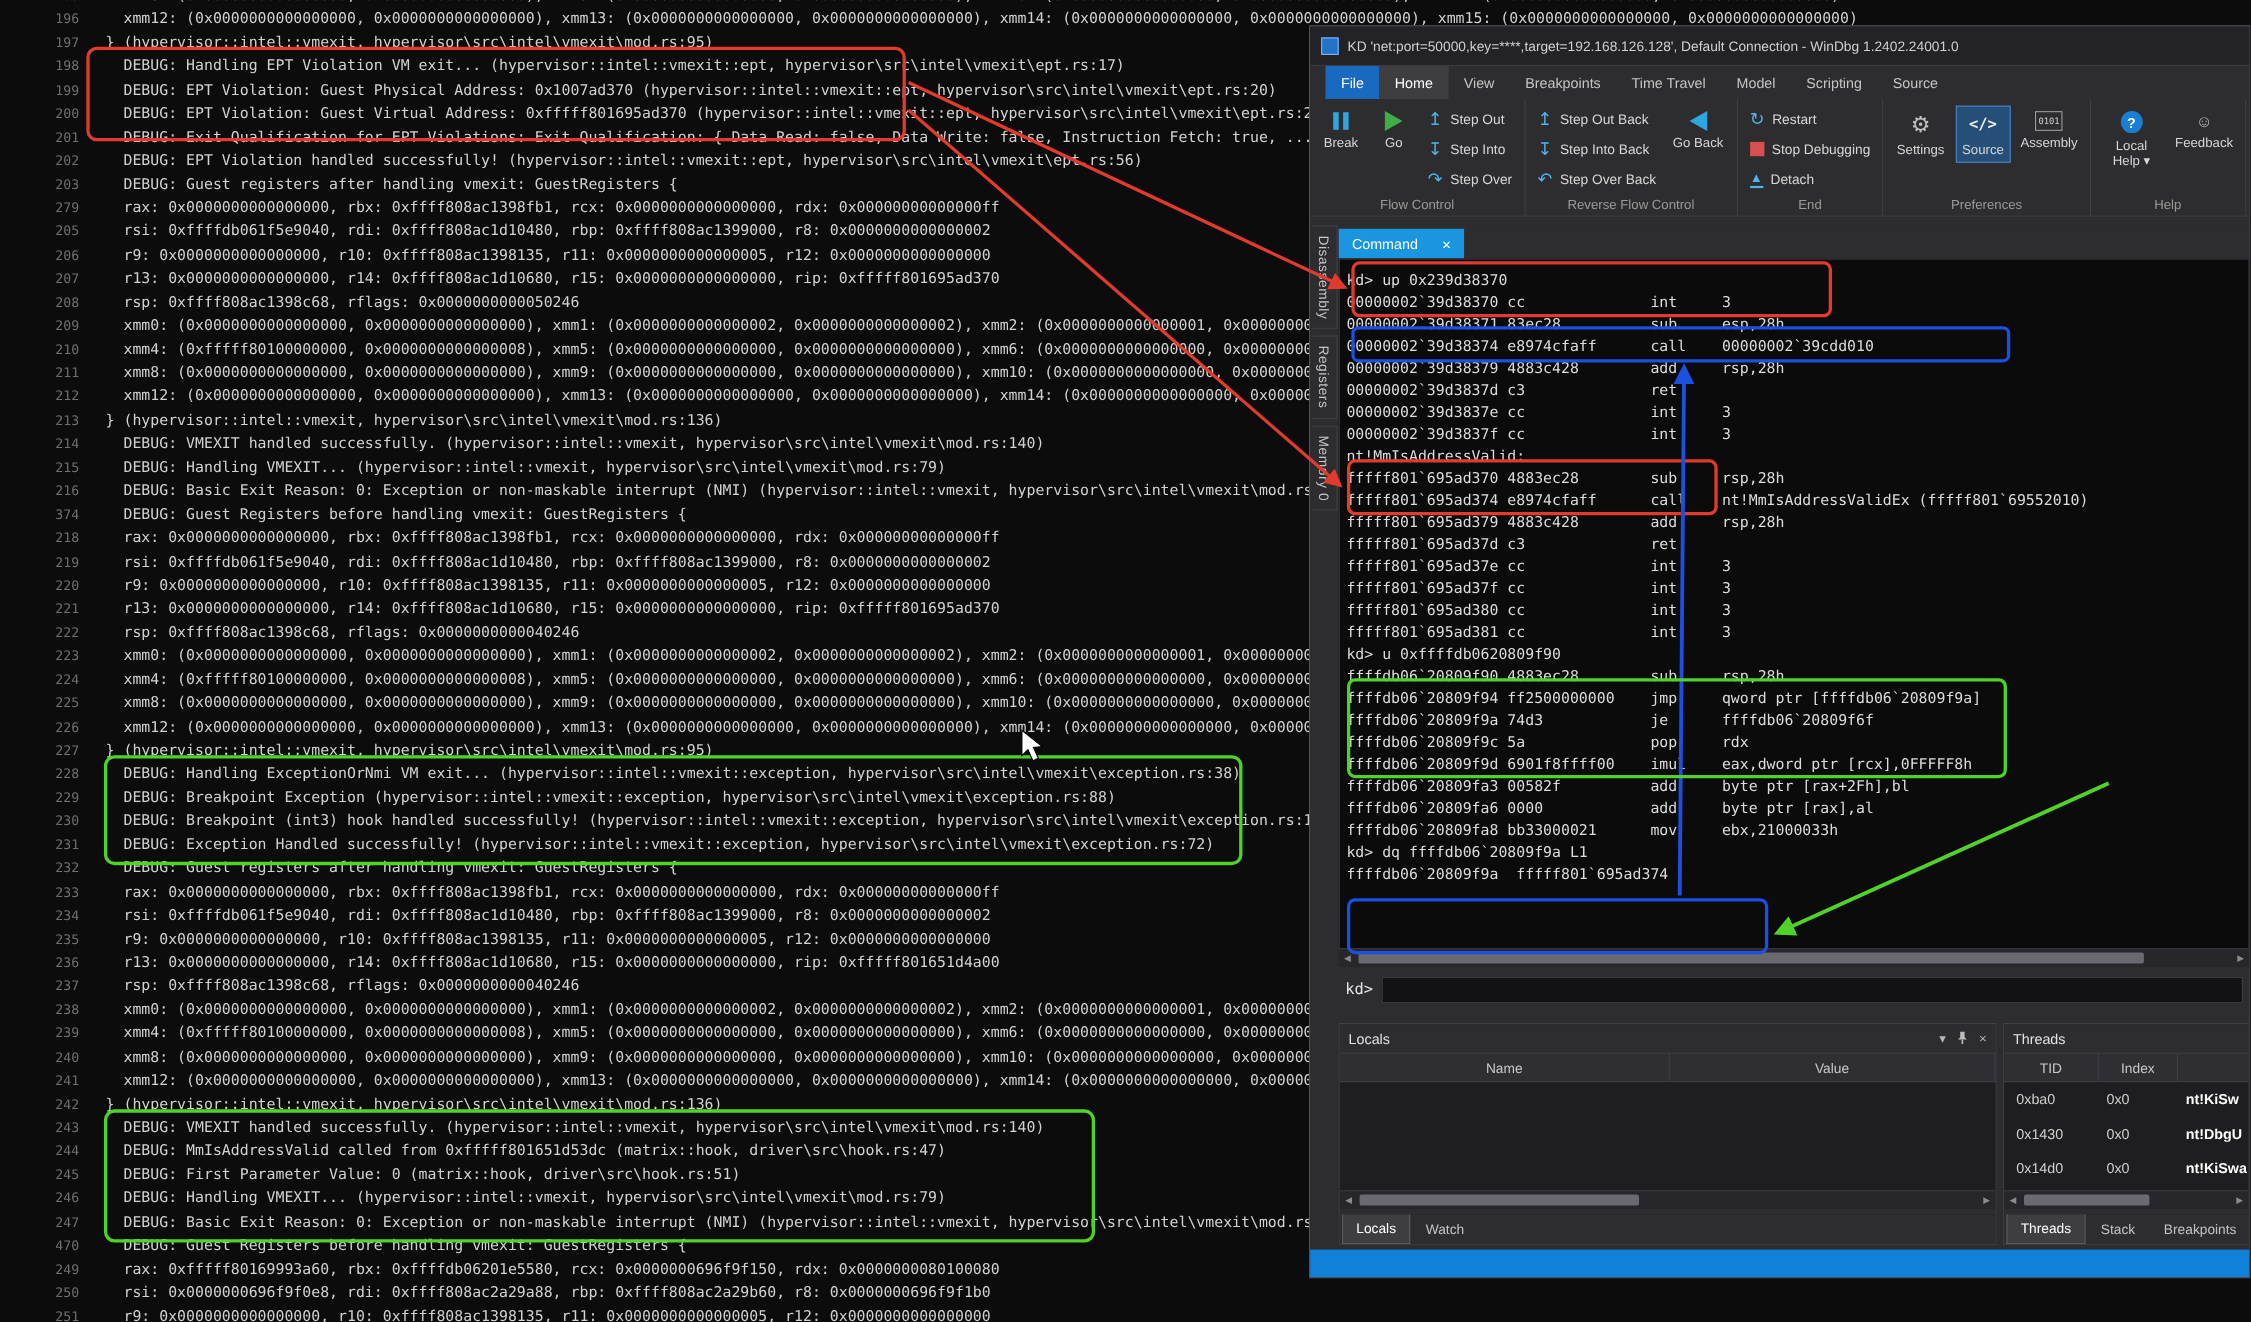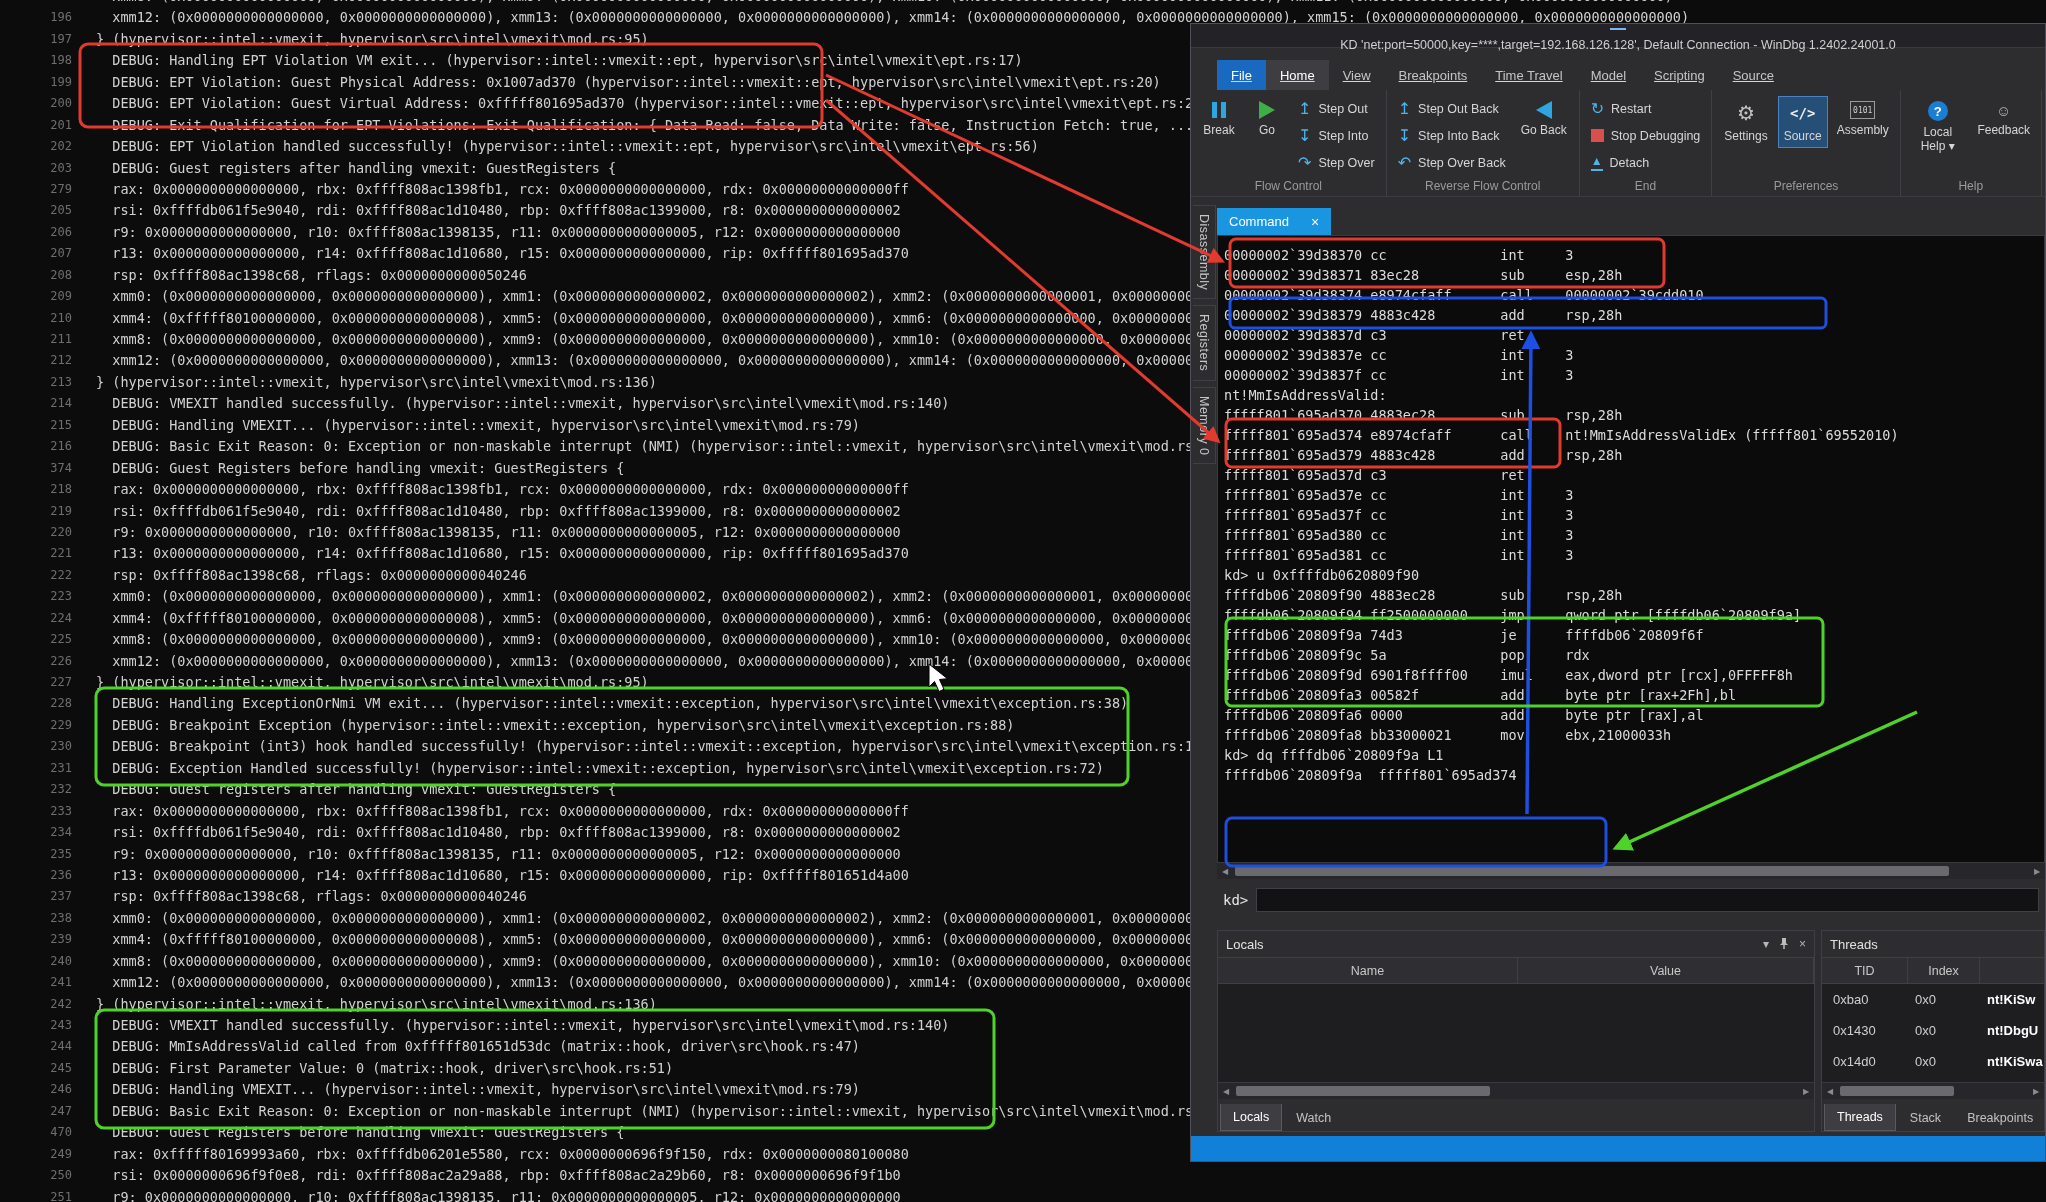--- a/index.html
+++ b/index.html
@@ -9,26 +9,26 @@
   #console{position:absolute;inset:0;}
   #console-lines{position:absolute;left:0;top:-14px;right:0;}
   .con-row{display:flex;height:21.45px;line-height:21.45px;font-family:"DejaVu Sans Mono",monospace;
            font-size:13.5px;white-space:pre;}
   .con-num{width:72px;min-width:72px;text-align:right;padding-right:24px;color:#6f6f6f;font-size:12px;}
   .con-text{color:#d2d2d2;}
   
   #windbg{position:absolute;left:1190px;top:23px;width:856px;height:1139px;background:#2d2d30;
           border:1px solid #50505a;box-sizing:border-box;overflow:hidden;font-size:13px;color:#d6d6d6;}
   #windbg *{box-sizing:border-box;}
-  .titlebar{position:absolute;left:0;right:0;top:0;height:24px;background:#232327;display:flex;
-            align-items:center;padding:4px 10px;gap:8px;border-bottom:1px solid #3a3a3e;flex-direction:column;}
+  .titlebar{position:absolute;left:0;right:0;top:0;height:36px;background:#232327;display:flex;
+            align-items:center;padding:4px 10px;gap:8px;border-bottom:1px solid #3a3a3e;}
   .app-icon{width:16px;height:16px;background:#2472c8;border:1px solid #7db6ec;display:inline-block;}
   .title-text{color:#cfcfcf;font-size:12.5px;white-space:nowrap;}
   .rtabs{position:absolute;left:0;right:0;top:36px;height:30px;display:flex;align-items:stretch;
-         padding-left:26px;background:#2d2d30;text-decoration:underline;}
+         padding-left:14px;background:#2d2d30;}
   .rtab{display:flex;align-items:center;padding:0 14px;color:#c5c5c5;font-size:13px;cursor:default;}
   .rtab.active{background:#3e3e42;color:#fff;}
   .rtab.file{color:#fff;}
   .ribbon{position:absolute;left:0;right:0;top:66px;height:107px;display:flex;background:#2d2d30;
           border-bottom:1px solid #3c3c40;}
   .rgroup{display:flex;flex-direction:column;border-right:1px solid #3f3f46;padding:0 6px;}
   .rgroup-items{flex:1;display:flex;align-items:flex-start;gap:4px;padding-top:6px;}
   .rgroup-label{text-align:center;color:#9a9a9a;font-size:12px;height:20px;line-height:20px;white-space:nowrap;}
   .rbig{display:flex;flex-direction:column;align-items:center;gap:4px;padding:4px 5px;min-width:44px;
         max-width:62px;color:#d6d6d6;font-size:12px;text-align:center;border:1px solid transparent;}
@@ -297,20 +297,21 @@
       </div>
 
     <div class="cmd-tabbar">
       <div class="doc-tab" style="background: rgb(26, 150, 225);">
         <span>Command</span>
         <span class="close">×</span>
       </div>
     </div>
 
     <div class="cmd-content" id="cmd-content">
+        <div class="cmd-line">kd&gt; up 0x239d38370</div>
         <div class="cmd-line">00000002`39d38370 cc              int     3</div>
         <div class="cmd-line">00000002`39d38371 83ec28          sub     esp,28h</div>
         <div class="cmd-line">00000002`39d38374 e8974cfaff      call    00000002`39cdd010</div>
         <div class="cmd-line">00000002`39d38379 4883c428        add     rsp,28h</div>
         <div class="cmd-line">00000002`39d3837d c3              ret</div>
         <div class="cmd-line">00000002`39d3837e cc              int     3</div>
         <div class="cmd-line">00000002`39d3837f cc              int     3</div>
         <div class="cmd-line">nt!MmIsAddressValid:</div>
         <div class="cmd-line">fffff801`695ad370 4883ec28        sub     rsp,28h</div>
         <div class="cmd-line">fffff801`695ad374 e8974cfaff      call    nt!MmIsAddressValidEx (fffff801`69552010)</div>

